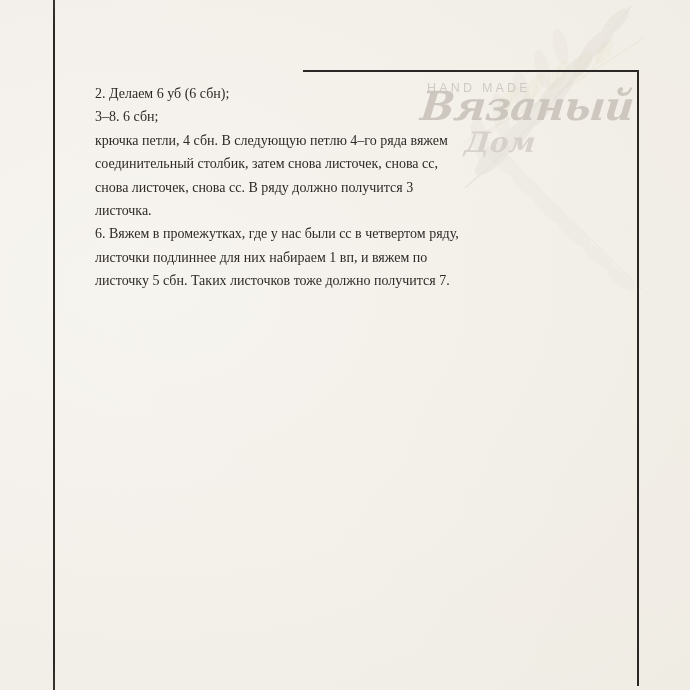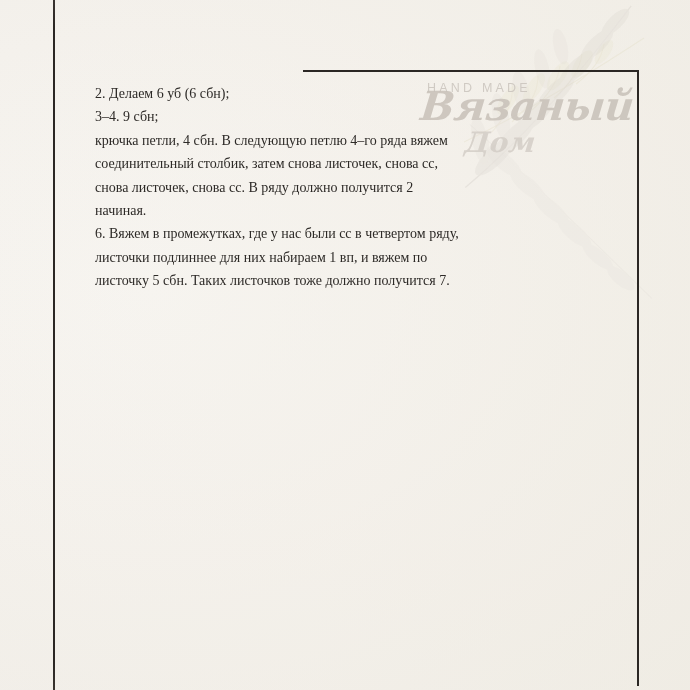--- a/index.html
+++ b/index.html
@@ -231,23 +231,23 @@
   <div class="rule" id="frame-right-rule"></div>
 
   <div id="watermark">
     <div id="watermark-kicker">HAND MADE</div>
     <div id="watermark-script-main">Вязаный</div>
     <div id="watermark-script-sub">Дом</div>
   </div>
 
   <div id="pattern-text">
     <span class="pattern-line">2. Делаем 6 уб (6 сбн);</span>
-    <span class="pattern-line">3–4. 9 сбн;</span>
+    <span class="pattern-line">3–8. 6 сбн;</span>
     <span class="pattern-line">крючка петли, 4 сбн. В следующую петлю 4–го ряда вяжем</span>
     <span class="pattern-line">соединительный столбик, затем снова листочек, снова сс,</span>
-    <span class="pattern-line">снова листочек, снова сс. В ряду должно получится 2</span>
-    <span class="pattern-line">начиная.</span>
+    <span class="pattern-line">снова листочек, снова сс. В ряду должно получится 3</span>
+    <span class="pattern-line">листочка.</span>
     <span class="pattern-line">6. Вяжем в промежутках, где у нас были сс в четвертом ряду,</span>
     <span class="pattern-line">листочки подлиннее для них набираем 1 вп, и вяжем по</span>
     <span class="pattern-line">листочку 5 сбн. Таких листочков тоже должно получится 7.</span>
   </div>
 
 </div>
 
 </body></html>

